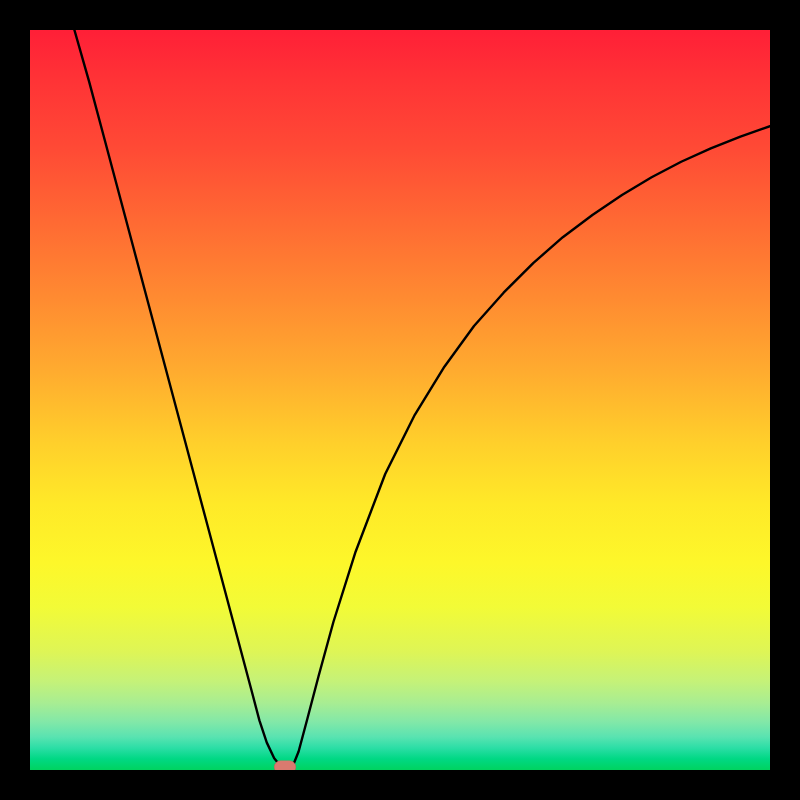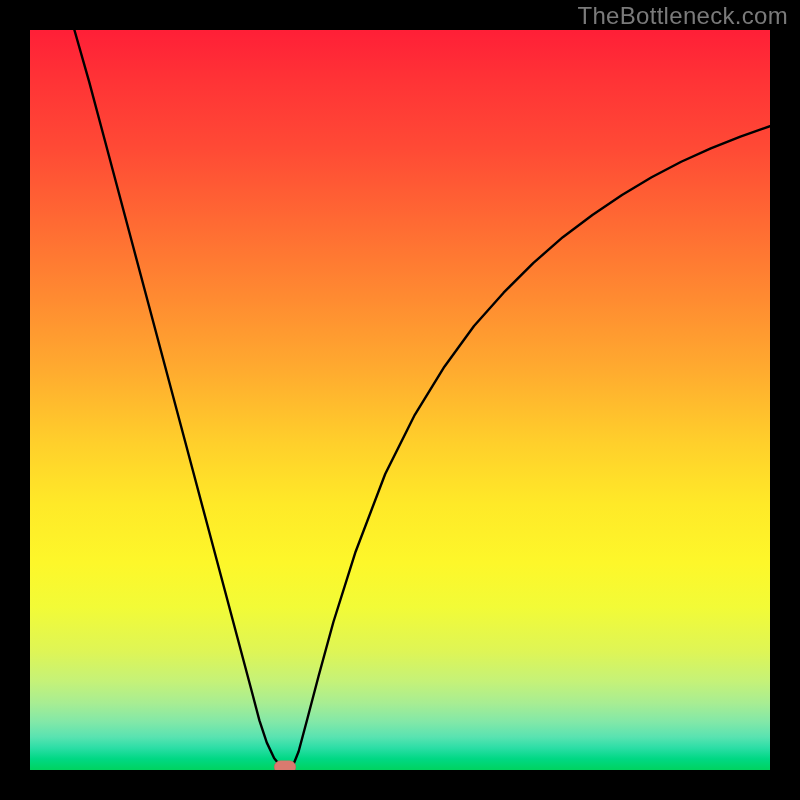--- a/index.html
+++ b/index.html
@@ -72,21 +72,20 @@
     border-radius: 8px;
     background: #d97a6f;
     transform: translate(-50%, -50%);
     box-shadow: 0 0 0 0.5px rgba(0,0,0,0.15) inset;
   }
 </style>
 </head>
 <body>
 
 <div class="frame">
-  <div class="watermark">TheBottleneck.com</div>
 
   <div class="plot-area">
     <div class="gradient"></div>
     <svg class="svg-layer" viewBox="0 0 740 740" preserveAspectRatio="none">
       <path fill="none" stroke="#000" stroke-width="2.4" stroke-linejoin="round" stroke-linecap="round" d="M44.40 0.00 L59.20 51.80 L74.00 107.30 L88.80 162.80 L103.60 218.30 L118.40 273.80 L133.20 329.30 L148.00 384.80 L162.80 440.30 L177.60 495.80 L192.40 551.30 L207.20 606.80 L222.00 662.30 L229.40 690.42 L236.80 712.62 L244.20 728.16 L251.60 737.41 L255.30 740.00 L262.70 736.30 L268.62 721.50 L277.50 688.20 L288.60 646.02 L303.40 592.00 L325.60 521.70 L355.20 444.00 L384.80 384.80 L414.40 336.70 L444.00 296.00 L473.60 262.70 L503.20 233.10 L532.80 207.20 L562.40 185.00 L592.00 165.02 L621.60 147.26 L651.20 131.72 L680.80 118.40 L710.40 106.56 L740.00 96.20"></path>
     </svg>
     <div class="marker" style="left: 255.3px; top: 737px; background: rgb(217, 122, 111);"></div>
   </div>
 </div>
 

